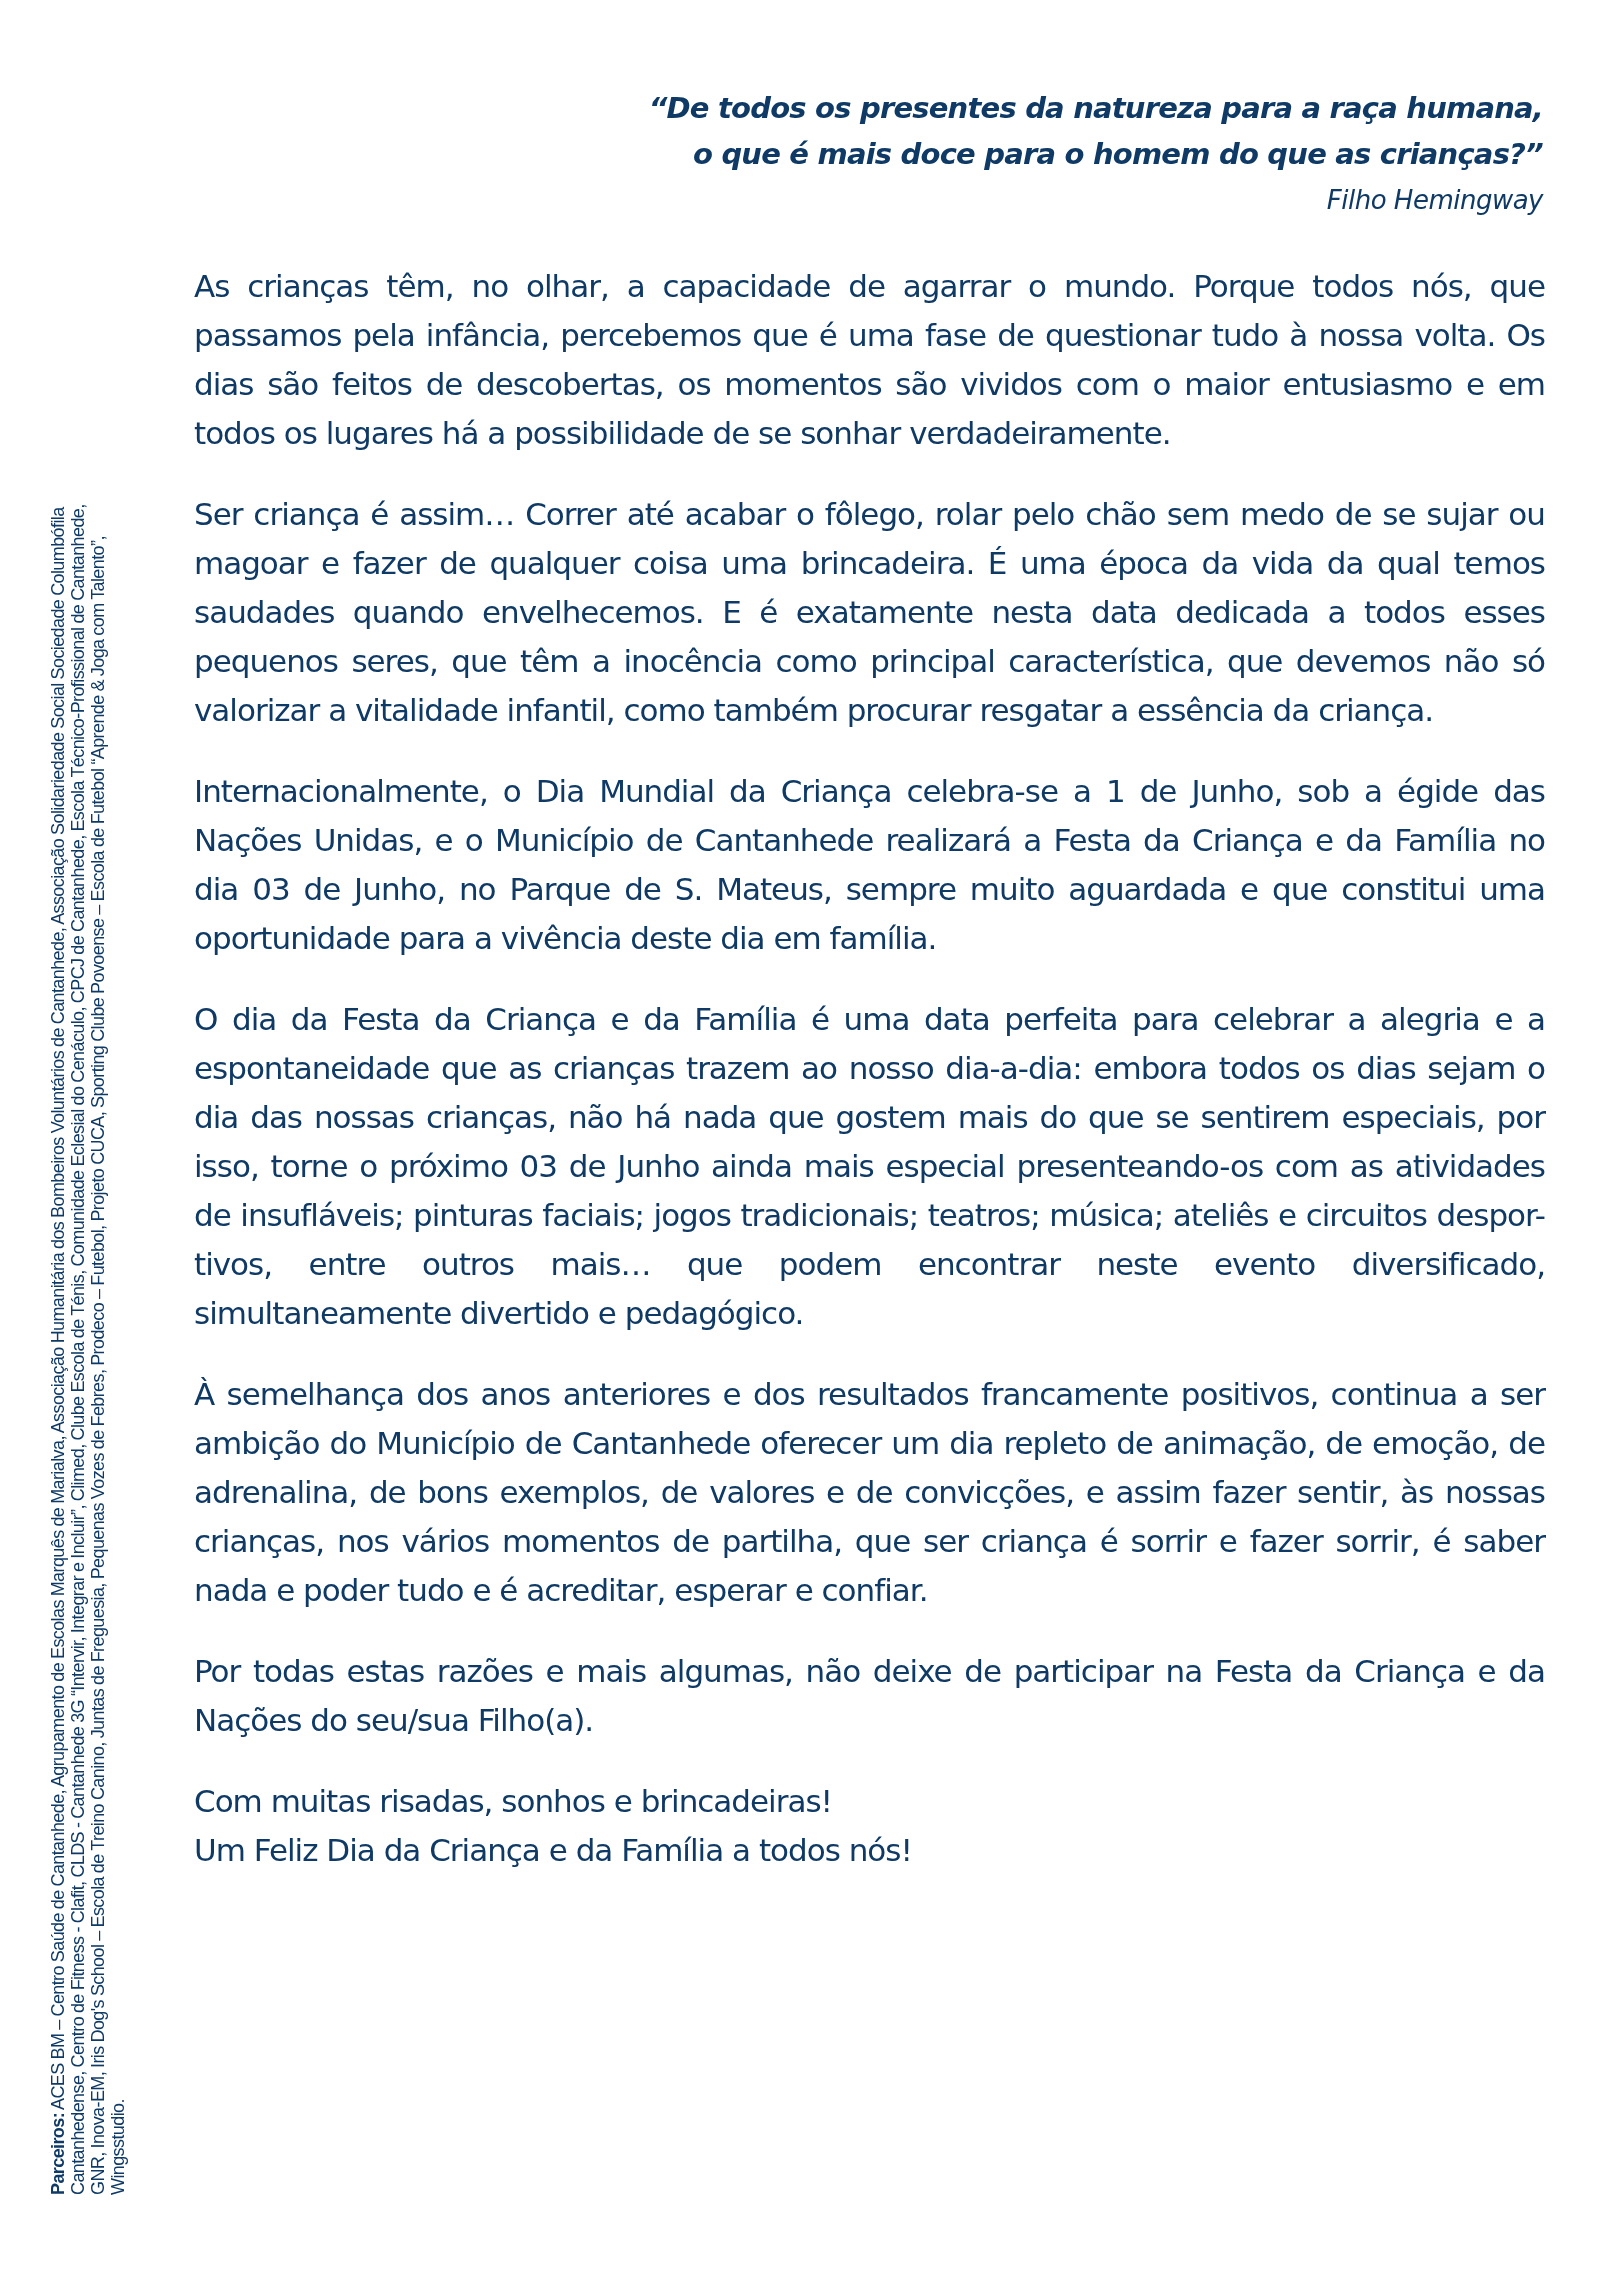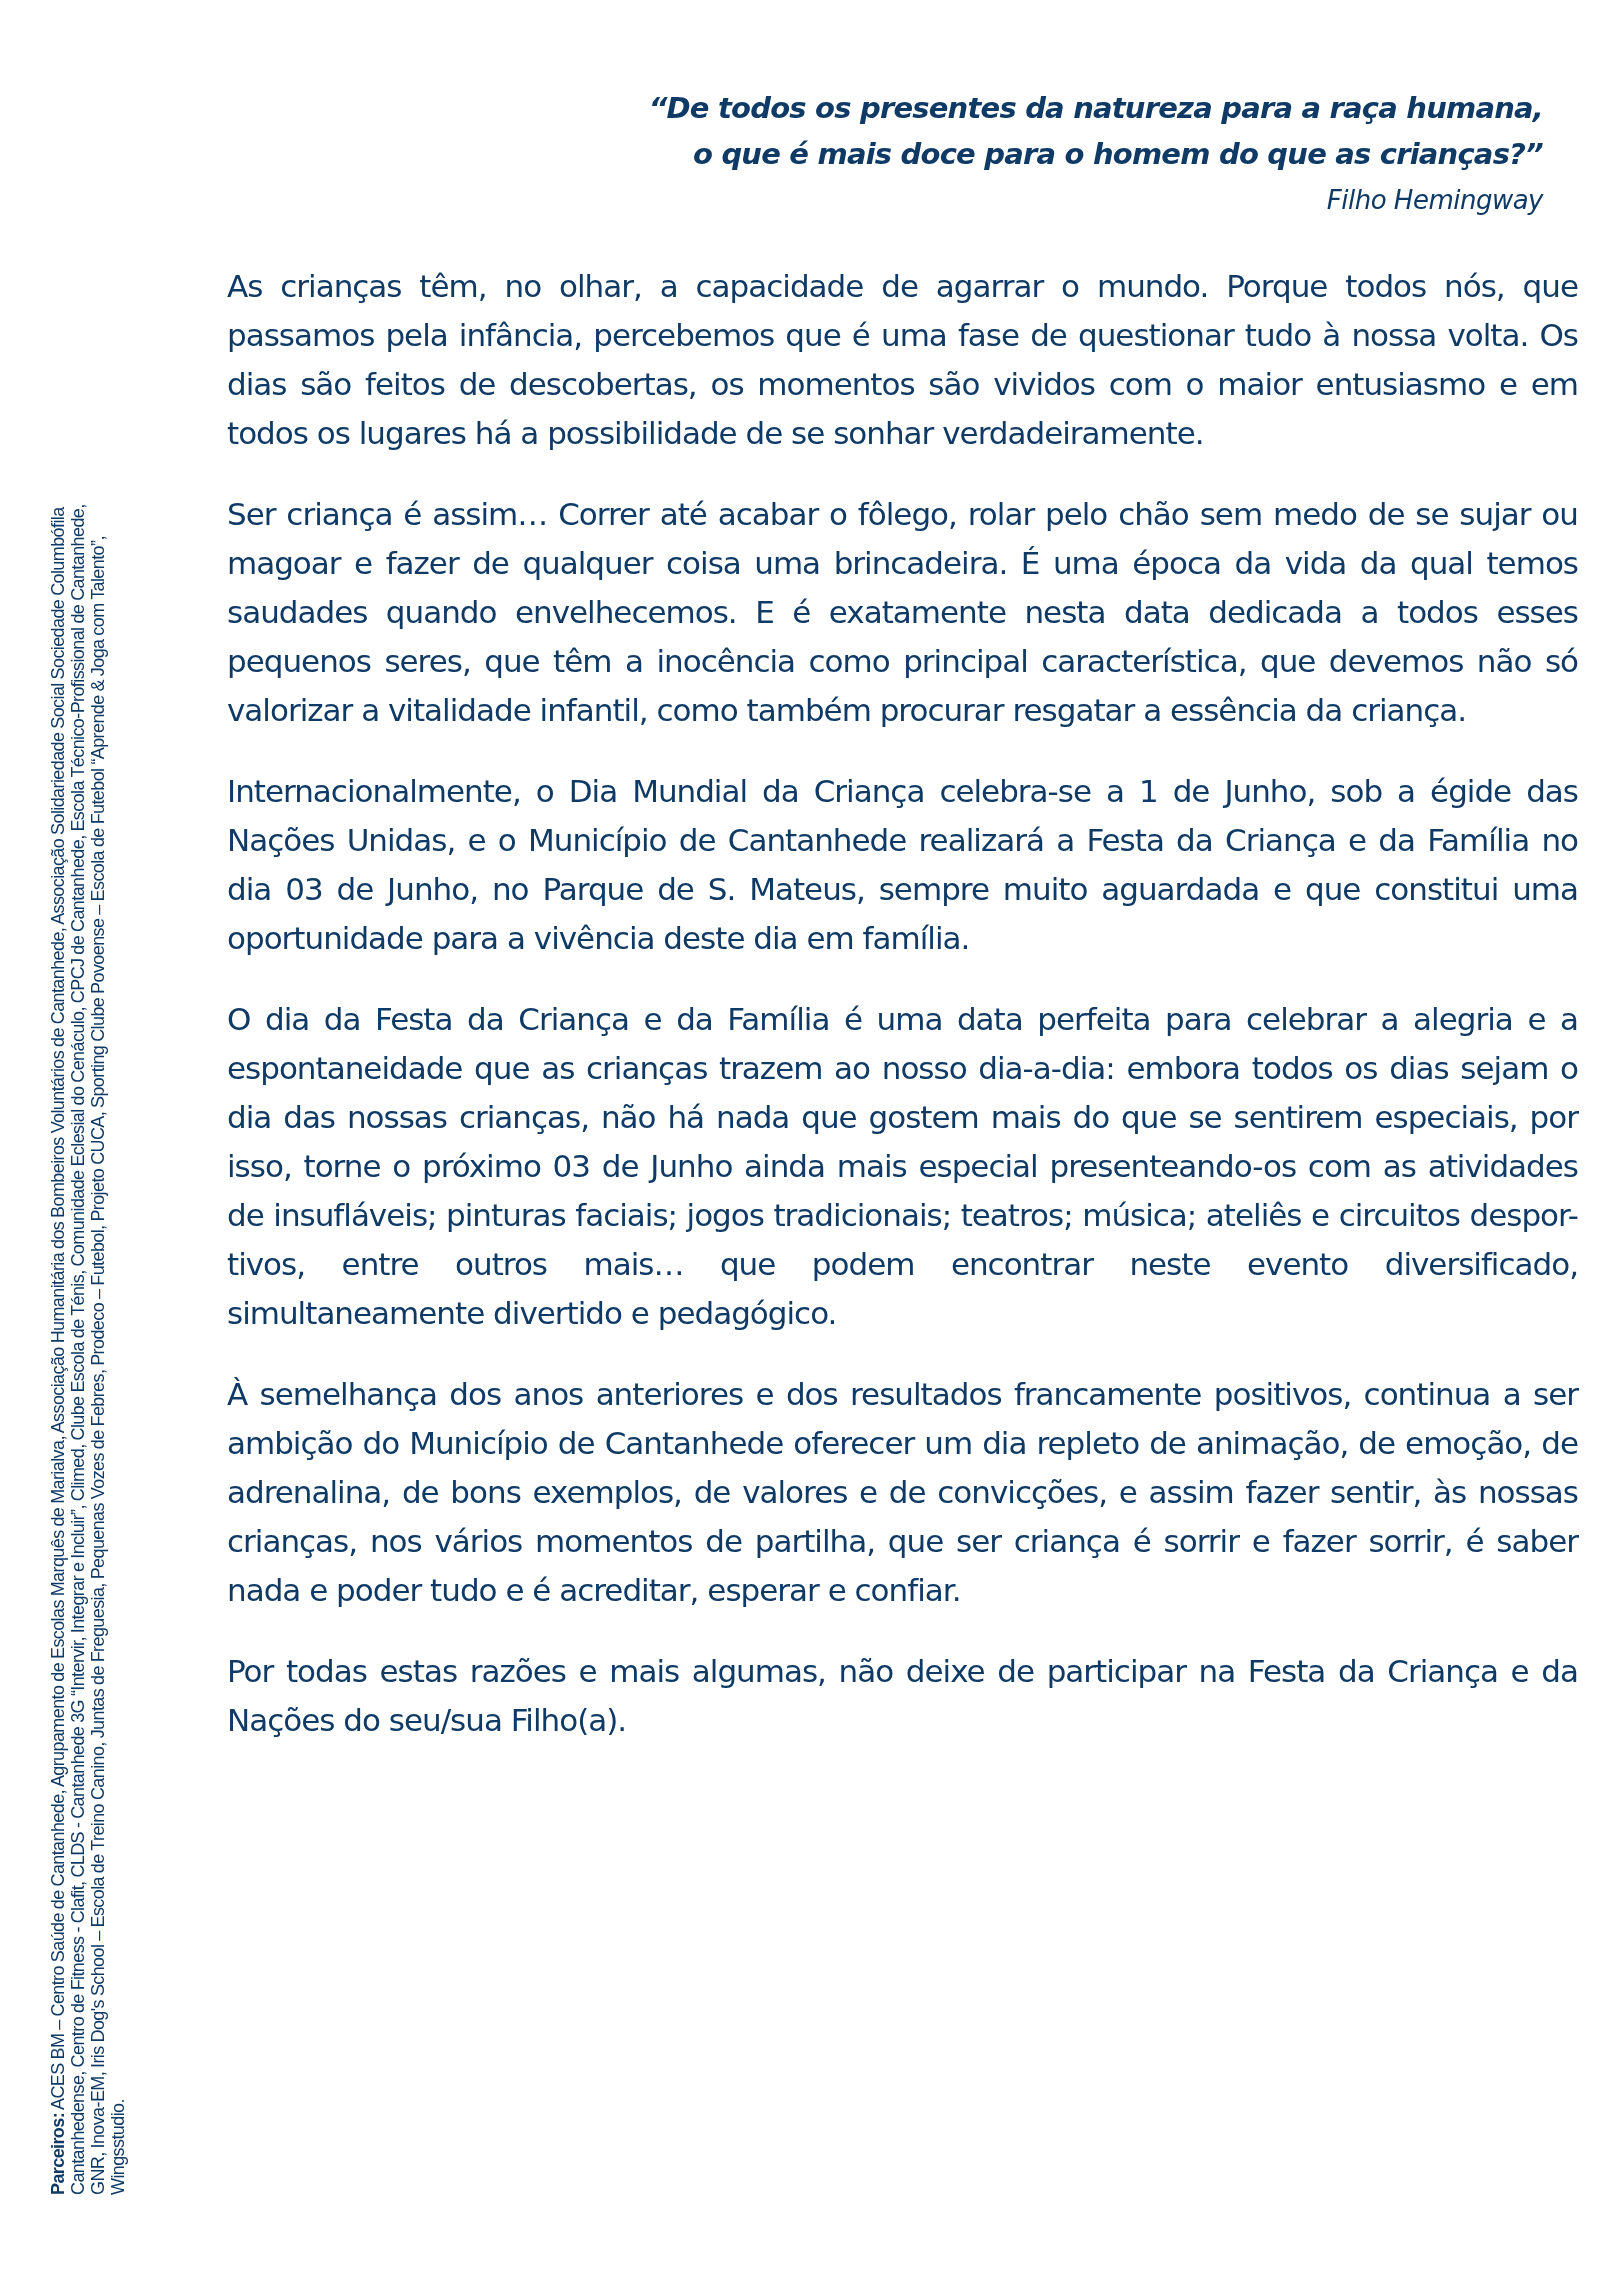--- a/index.html
+++ b/index.html
@@ -40,21 +40,20 @@
   .content {
     position: absolute;
     left: 194px;
     top: 262px;
     width: 1351px;
     font-family: "DejaVu Sans", sans-serif;
     font-size: 31px;
     line-height: 49px;
     color: #0f3a66;
     letter-spacing: -1px;
-    margin-left: 33px;
   }
   .content p {
     margin: 0 0 32px 0;
     text-align: justify;
     text-align-last: left;
   }
   .content p.closing { text-align: left; margin-top: 0; }
   .content p.closing span { display: block; }
 </style>
 </head>
@@ -73,14 +72,18 @@
   <span class="author">Filho Hemingway</span>
 </header>
 
 <main class="content">
   <p>As crianças têm, no olhar, a capacidade de agarrar o mundo. Porque todos nós, que passamos pela infância, percebemos que é uma fase de questionar tudo à nossa volta. Os dias são feitos de descobertas, os momentos são vividos com o maior entusiasmo e em todos os lugares há a possibilidade de se sonhar verdadeiramente.</p>
   <p>Ser criança é assim… Correr até acabar o fôlego, rolar pelo chão sem medo de se sujar ou magoar e fazer de qualquer coisa uma brincadeira. É uma época da vida da qual temos saudades quando envelhecemos. E é exatamente nesta data dedicada a todos esses pequenos seres, que têm a inocência como principal característica, que devemos não só valorizar a vitalidade infantil, como também procurar resgatar a essência da criança.</p>
   <p>Internacionalmente, o Dia Mundial da Criança celebra-se a 1 de Junho, sob a égide das Nações Unidas, e o Município de Cantanhede realizará a Festa da Criança e da Família no dia 03 de Junho, no Parque de S. Mateus, sempre muito aguardada e que constitui uma oportunidade para a vivência deste dia em família.</p>
   <p>O dia da Festa da Criança e da Família é uma data perfeita para celebrar a alegria e a espontaneidade que as crianças trazem ao nosso dia-a-dia: embora todos os dias sejam o dia das nossas crianças, não há nada que gostem mais do que se sentirem especiais, por isso, torne o próximo 03 de Junho ainda mais especial presenteando-os com as atividades de insufláveis; pinturas faciais; jogos tradicionais; teatros; música; ateliês e circuitos despor-tivos, entre outros mais… que podem encontrar neste evento diversificado, simultaneamente divertido e pedagógico.</p>
   <p>À semelhança dos anos anteriores e dos resultados francamente positivos, continua a ser ambição do Município de Cantanhede oferecer um dia repleto de animação, de emoção, de adrenalina, de bons exemplos, de valores e de convicções, e assim fazer sentir, às nossas crianças, nos vários momentos de partilha, que ser criança é sorrir e fazer sorrir, é saber nada e poder tudo e é acreditar, esperar e confiar.</p>
   <p>Por todas estas razões e mais algumas, não deixe de participar na Festa da Criança e da Nações do seu/sua Filho(a).</p>
+  <p class="closing">
+    <span>Com muitas risadas, sonhos e brincadeiras!</span>
+    <span>Um Feliz Dia da Criança e da Família a todos nós!</span>
+  </p>
 </main>
 
 
 </body></html>

